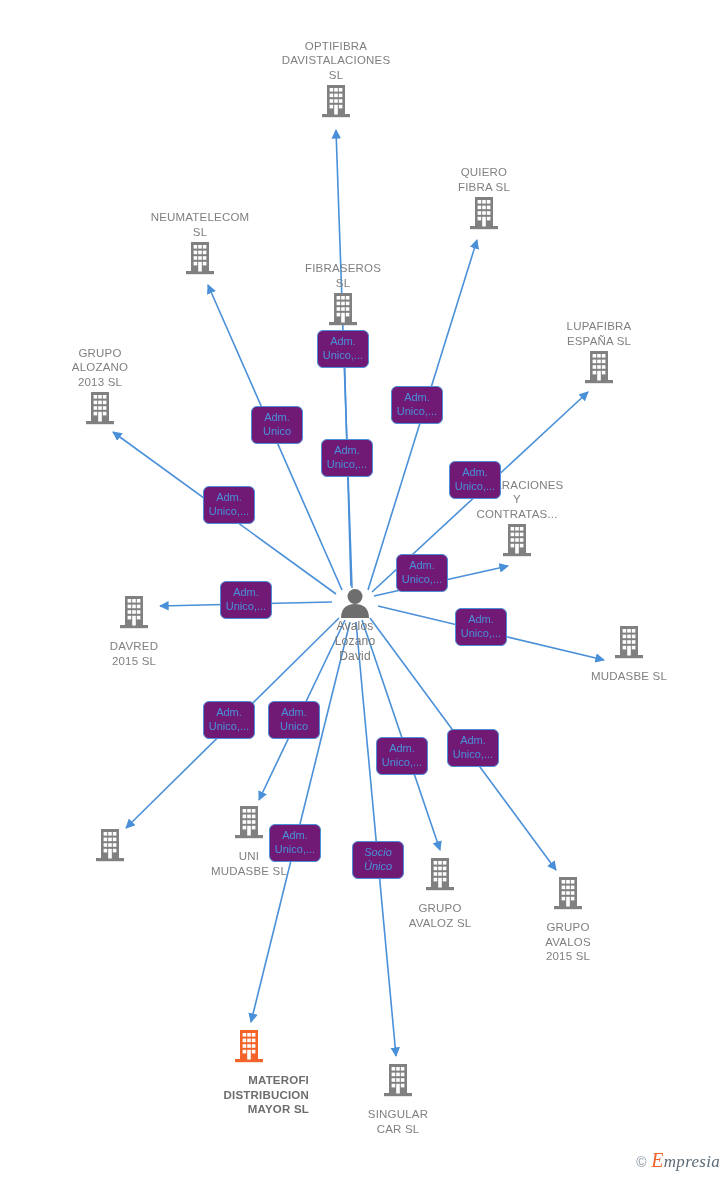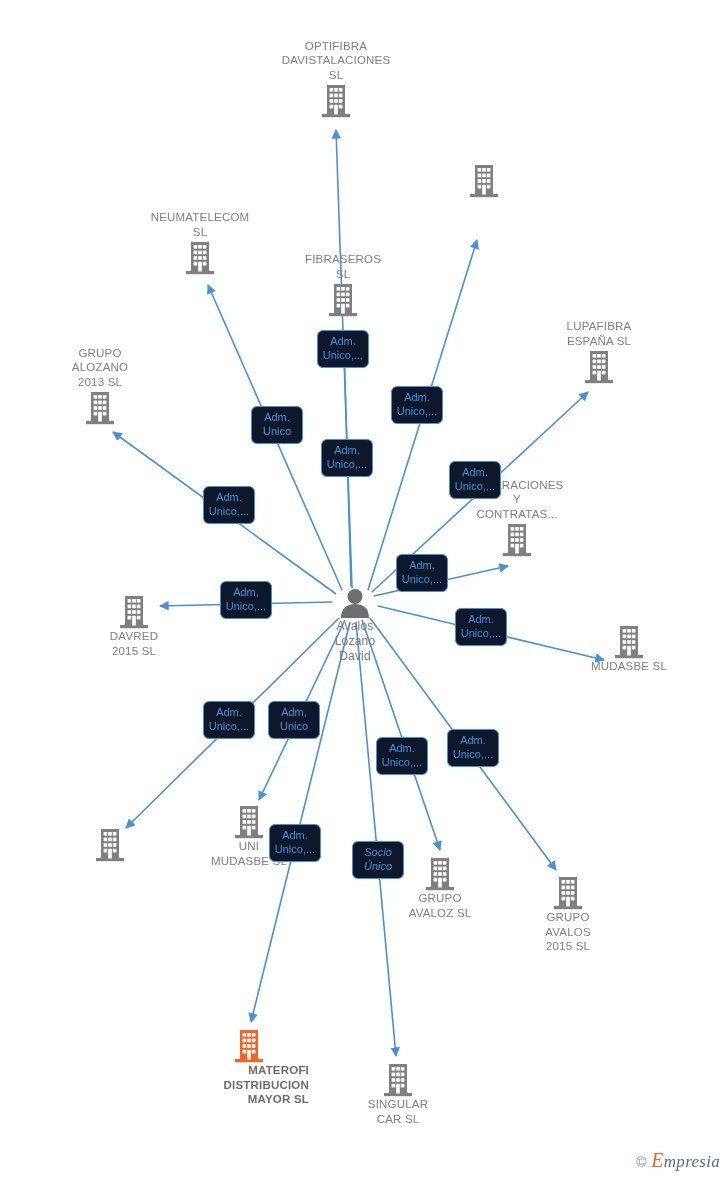--- a/index.html
+++ b/index.html
@@ -42,39 +42,39 @@
   .node-label {
     display: block;
     font-size: 11.5px;
     line-height: 14.5px;
     color: #808080;
     letter-spacing: 0.2px;
     margin-top: 1px;
     white-space: pre-line;
   }
   .node.below .node-label {
-    margin-top: 0;
+    margin-top: 10px;
   }
   .node.above .node-label {
     margin-bottom: 2px;
   }
   .node.highlight .node-label {
     color: #6d6d6d;
     font-weight: bold;
     text-align: right;
   }
   .person-label {
     color: #787878;
     font-size: 12px;
     line-height: 15px;
   }
   .edge-label {
     position: absolute;
     box-sizing: border-box;
-    background: #0f172a;
+    background: #701a75;
     border: 1.4px solid #4a90d9;
     border-radius: 6px;
     color: #4a90d9;
     font-size: 11px;
     line-height: 13.5px;
     text-align: center;
     padding: 4px 3px 5px 3px;
     white-space: pre-line;
     min-width: 52px;
   }
@@ -148,20 +148,22 @@
             <rect x="17.8" y="9.6" width="3.6" height="3.6" fill="#ffffff"></rect>
             <rect x="8.6" y="15.2" width="3.6" height="3.6" fill="#ffffff"></rect>
             <rect x="13.2" y="15.2" width="3.6" height="3.6" fill="#ffffff"></rect>
             <rect x="17.8" y="15.2" width="3.6" height="3.6" fill="#ffffff"></rect>
             <rect x="8.6" y="20.8" width="3.6" height="3.6" fill="#ffffff"></rect>
             <rect x="17.8" y="20.8" width="3.6" height="3.6" fill="#ffffff"></rect>
             <rect x="13.2" y="20.8" width="3.6" height="9.7" fill="#ffffff"></rect>
           </svg></span>
       </div>
       <div class="node above" style="left: 484px; top: 164px;">
+        <span class="node-label">QUIERO
+FIBRA  SL</span>
         <span class="glyph"><svg width="30" height="34" viewBox="0 0 30 34">
             <rect x="1" y="30" width="28" height="3.2" fill="#808080"></rect>
             <rect x="6" y="1" width="18" height="29.5" fill="#808080"></rect>
             <rect x="8.6" y="4" width="3.6" height="3.6" fill="#ffffff"></rect>
             <rect x="13.2" y="4" width="3.6" height="3.6" fill="#ffffff"></rect>
             <rect x="17.8" y="4" width="3.6" height="3.6" fill="#ffffff"></rect>
             <rect x="8.6" y="9.6" width="3.6" height="3.6" fill="#ffffff"></rect>
             <rect x="13.2" y="9.6" width="3.6" height="3.6" fill="#ffffff"></rect>
             <rect x="17.8" y="9.6" width="3.6" height="3.6" fill="#ffffff"></rect>
             <rect x="8.6" y="15.2" width="3.6" height="3.6" fill="#ffffff"></rect>
@@ -185,21 +187,21 @@
             <rect x="13.2" y="9.6" width="3.6" height="3.6" fill="#ffffff"></rect>
             <rect x="17.8" y="9.6" width="3.6" height="3.6" fill="#ffffff"></rect>
             <rect x="8.6" y="15.2" width="3.6" height="3.6" fill="#ffffff"></rect>
             <rect x="13.2" y="15.2" width="3.6" height="3.6" fill="#ffffff"></rect>
             <rect x="17.8" y="15.2" width="3.6" height="3.6" fill="#ffffff"></rect>
             <rect x="8.6" y="20.8" width="3.6" height="3.6" fill="#ffffff"></rect>
             <rect x="17.8" y="20.8" width="3.6" height="3.6" fill="#ffffff"></rect>
             <rect x="13.2" y="20.8" width="3.6" height="9.7" fill="#ffffff"></rect>
           </svg></span>
       </div>
-      <div class="node above" style="left: 343px; top: 251px; text-align: center;">
+      <div class="node above" style="left: 343px; top: 260px; text-align: center;">
         <span class="node-label">FIBRASEROS
 SL</span>
         <span class="glyph"><svg width="30" height="34" viewBox="0 0 30 34">
             <rect x="1" y="30" width="28" height="3.2" fill="#808080"></rect>
             <rect x="6" y="1" width="18" height="29.5" fill="#808080"></rect>
             <rect x="8.6" y="4" width="3.6" height="3.6" fill="#ffffff"></rect>
             <rect x="13.2" y="4" width="3.6" height="3.6" fill="#ffffff"></rect>
             <rect x="17.8" y="4" width="3.6" height="3.6" fill="#ffffff"></rect>
             <rect x="8.6" y="9.6" width="3.6" height="3.6" fill="#ffffff"></rect>
             <rect x="13.2" y="9.6" width="3.6" height="3.6" fill="#ffffff"></rect>

